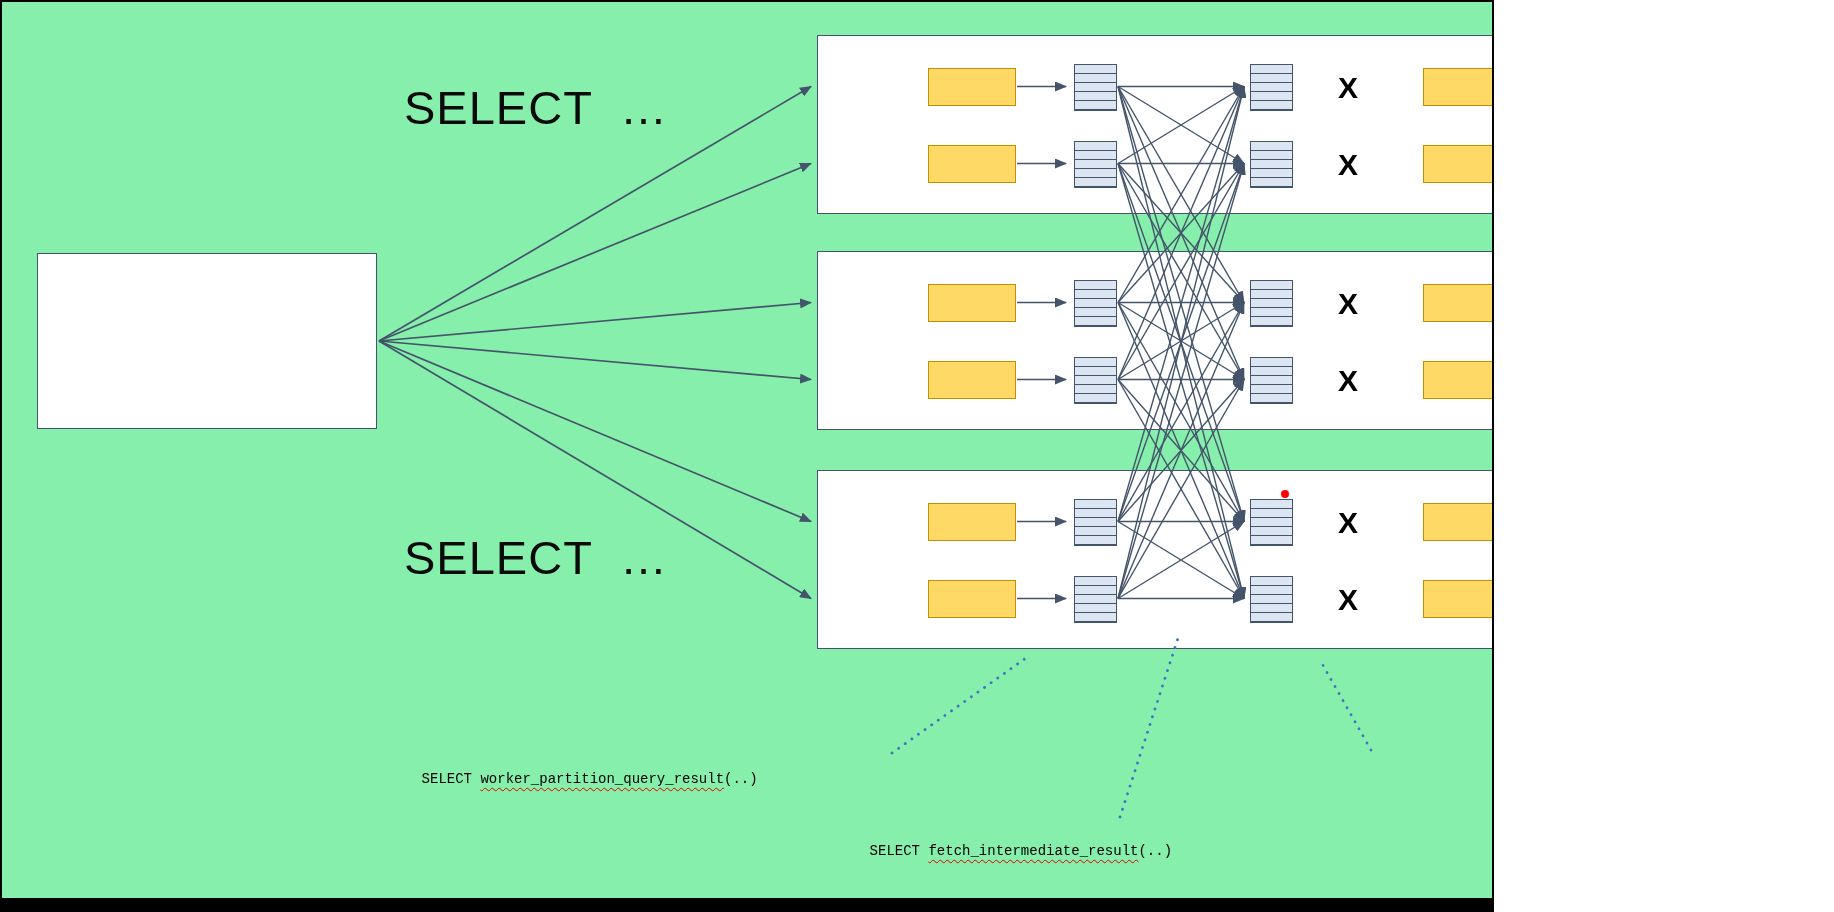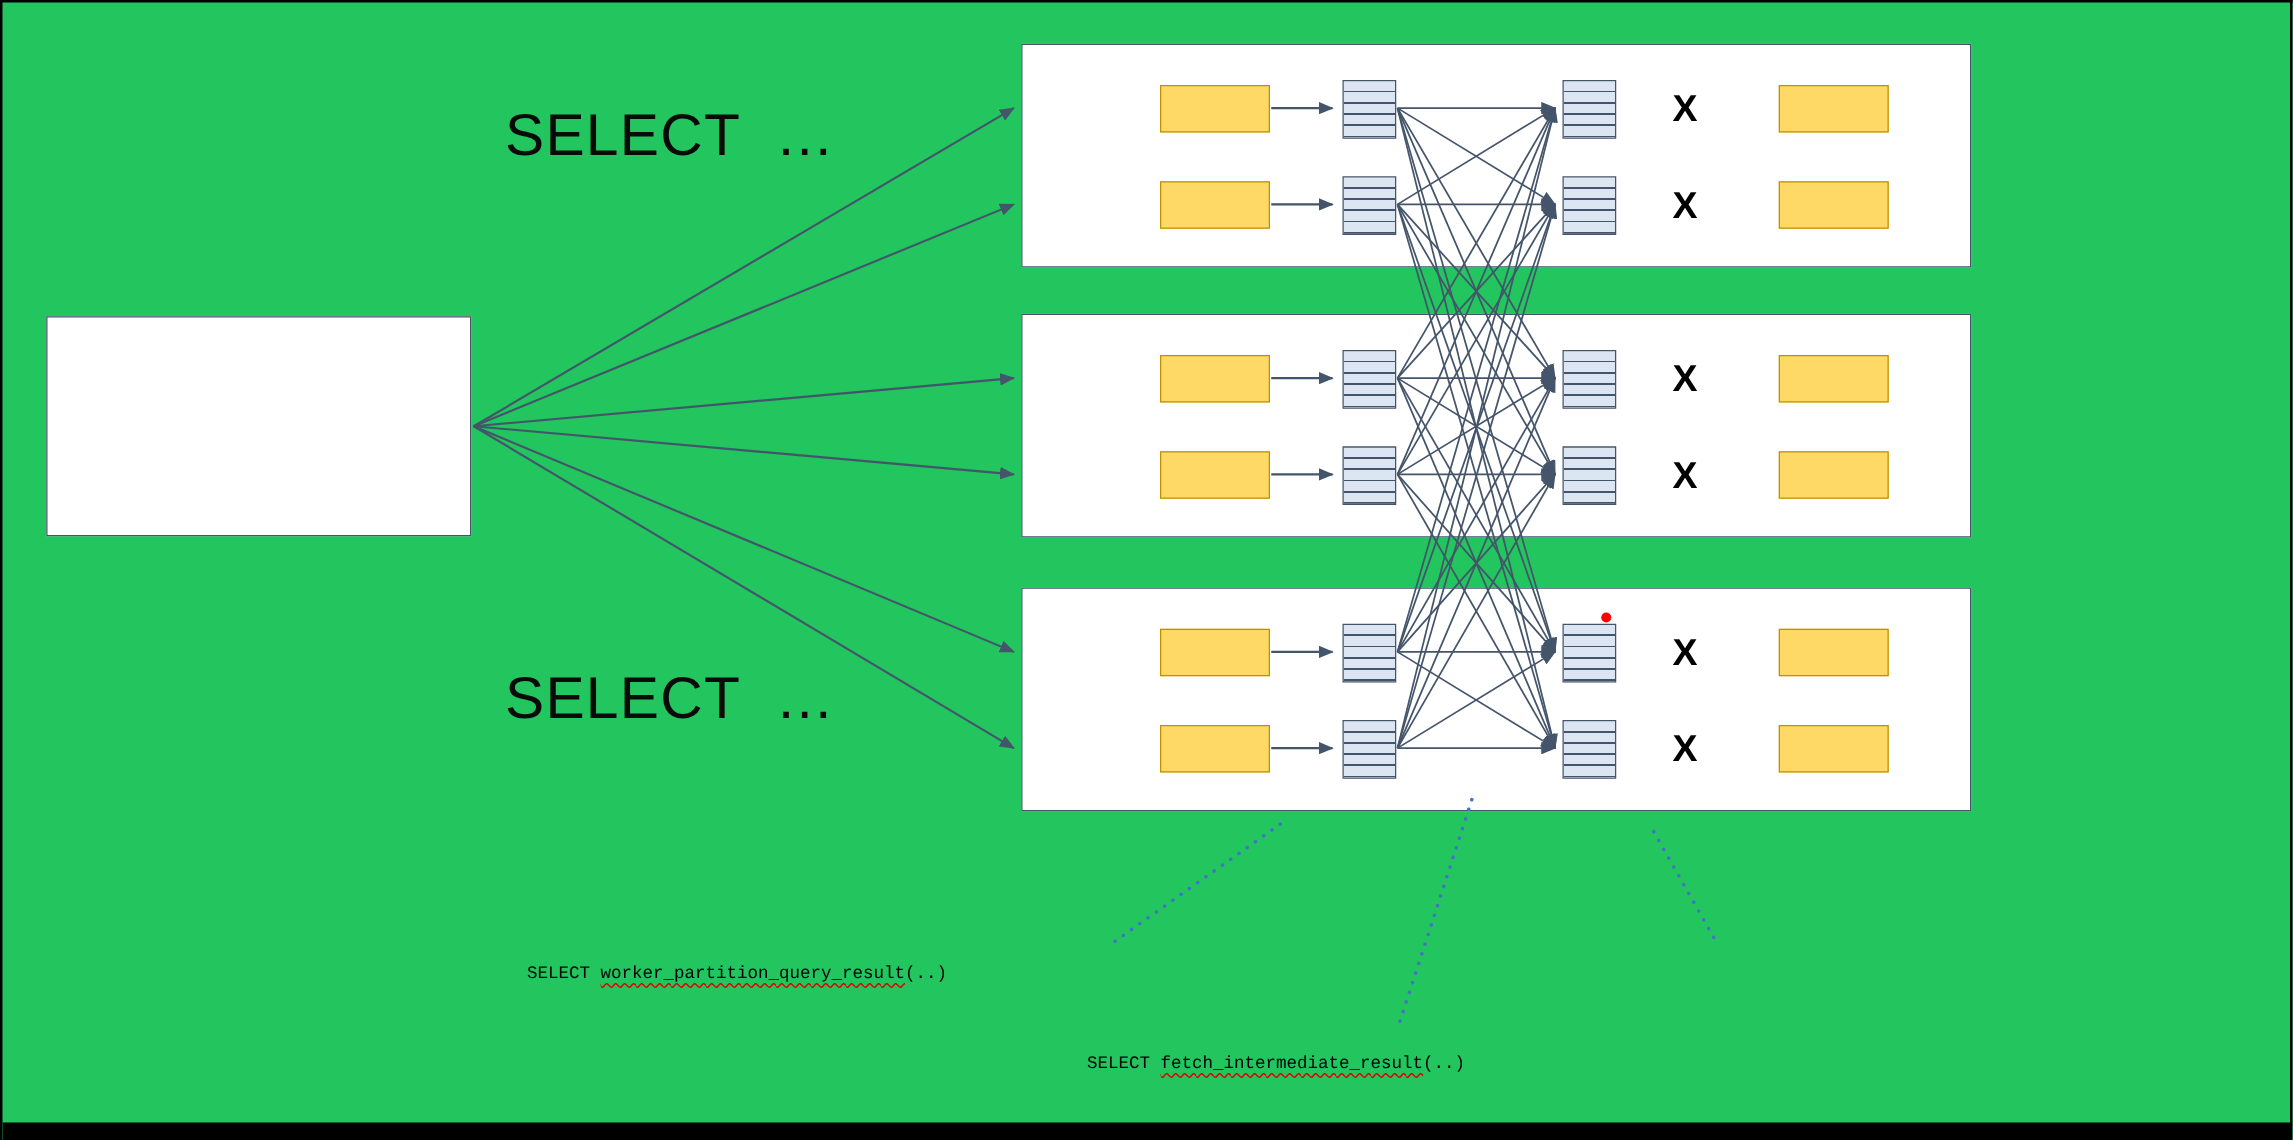--- a/index.html
+++ b/index.html
@@ -1,20 +1,20 @@
 <!DOCTYPE html>
 <html style="--line: #44546A; --box-border: #44546A; --table-fill: #FFD966; --table-border: #BF9000; --partition-fill: #DCE6F2; --leader-dotted: #4472C4; --marker-red: #FF0000; --text: #000000;"><head>
 <meta charset="utf-8">
 <style>
   * { margin: 0; padding: 0; box-sizing: border-box; }
   html, body { width: 1834px; height: 912px; }
   body { font-family: "Liberation Sans", sans-serif; background: #ffffff; overflow: hidden; }
 
   .canvas {
-    position: relative; width: 1834px; height: 912px; background: #22c55e;
+    position: relative; width: 1494px; height: 912px; background: #86efac;
     border: 2px solid #000; border-bottom: none; overflow: hidden;
   }
 
   .coordinator {
     position: absolute; left: 35px; top: 251px; width: 340px; height: 176px;
     border: 1.6px solid var(--box-border, #44546A); background: #fff;
   }
 
   .big-label {
     position: absolute; font-size: 47px; letter-spacing: 1px; color: #0a0a0a;

